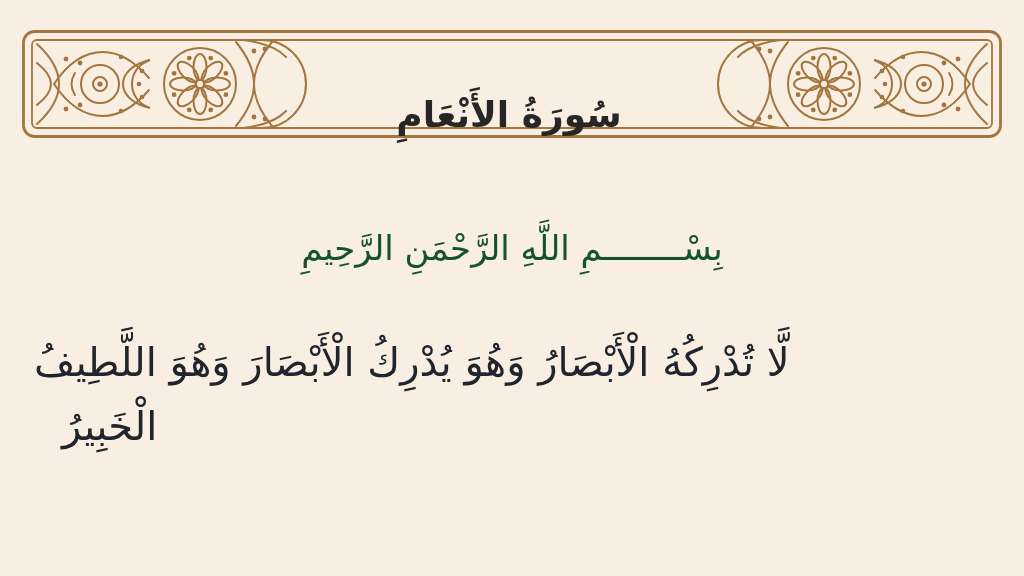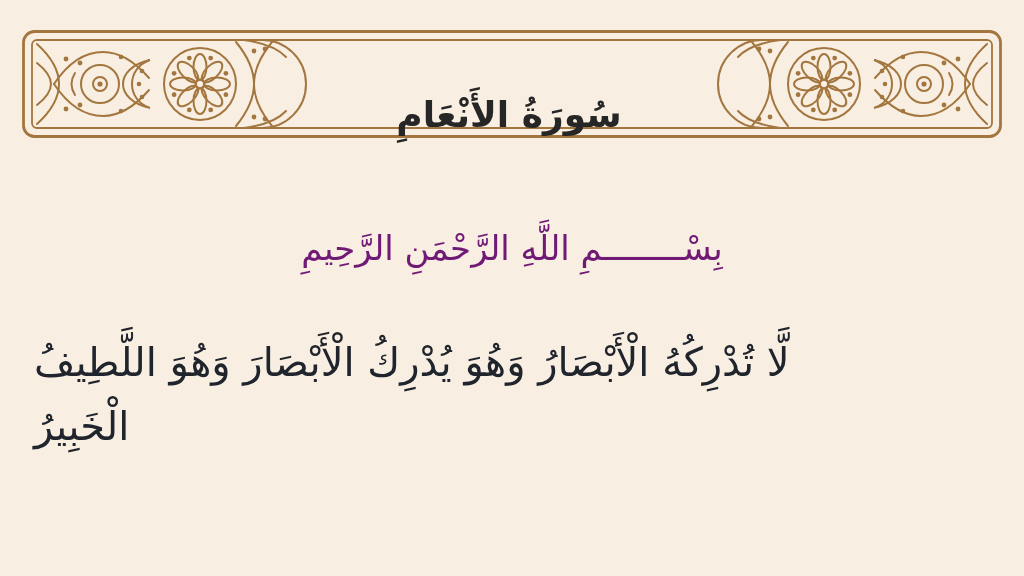--- a/index.html
+++ b/index.html
@@ -23,38 +23,38 @@
     position: absolute; left: 304px; right: 310px; top: 36px; height: 96px;
     display: flex; align-items: center; justify-content: center;
     font-size: 36px; font-weight: bold; color: #262626;
     letter-spacing: 0px; direction: rtl;
   }
 
   
   .bismillah {
     position: absolute; left: 0; right: 0; top: 206px; height: 84px;
     display: flex; align-items: center; justify-content: center;
-    font-size: 34px; color: #701a75; direction: rtl;
+    font-size: 34px; color: #14532d; direction: rtl;
   }
 
   
   .verse {
     position: absolute; top: 338px; right: 34px; left: 34px;
     display: flex; flex-direction: column; align-items: flex-end;
     direction: rtl; text-align: right; color: #20242c;
   }
   .verse-line1 {
     font-size: 40px; line-height: 1.2; white-space: nowrap;
   }
   .verse-line2-row {
     margin-top: 16px;
     display: flex; align-items: center; gap: 14px;
     direction: rtl;
   }
-  .verse-line2 { font-size: 40px; line-height: 1.2; white-space: nowrap; }
+  .verse-line2 { font-size: 40px; line-height: 1.2; white-space: nowrap; margin-left: 28px; }
   .medallion { width: 56px; height: 82px; position: relative; top: 2px; }
 </style>
 </head>
 <body>
 
 <div class="stage">
 
   <div class="frame-wrap">
     <svg viewBox="0 0 980 108" width="980" height="108">
       <defs>

